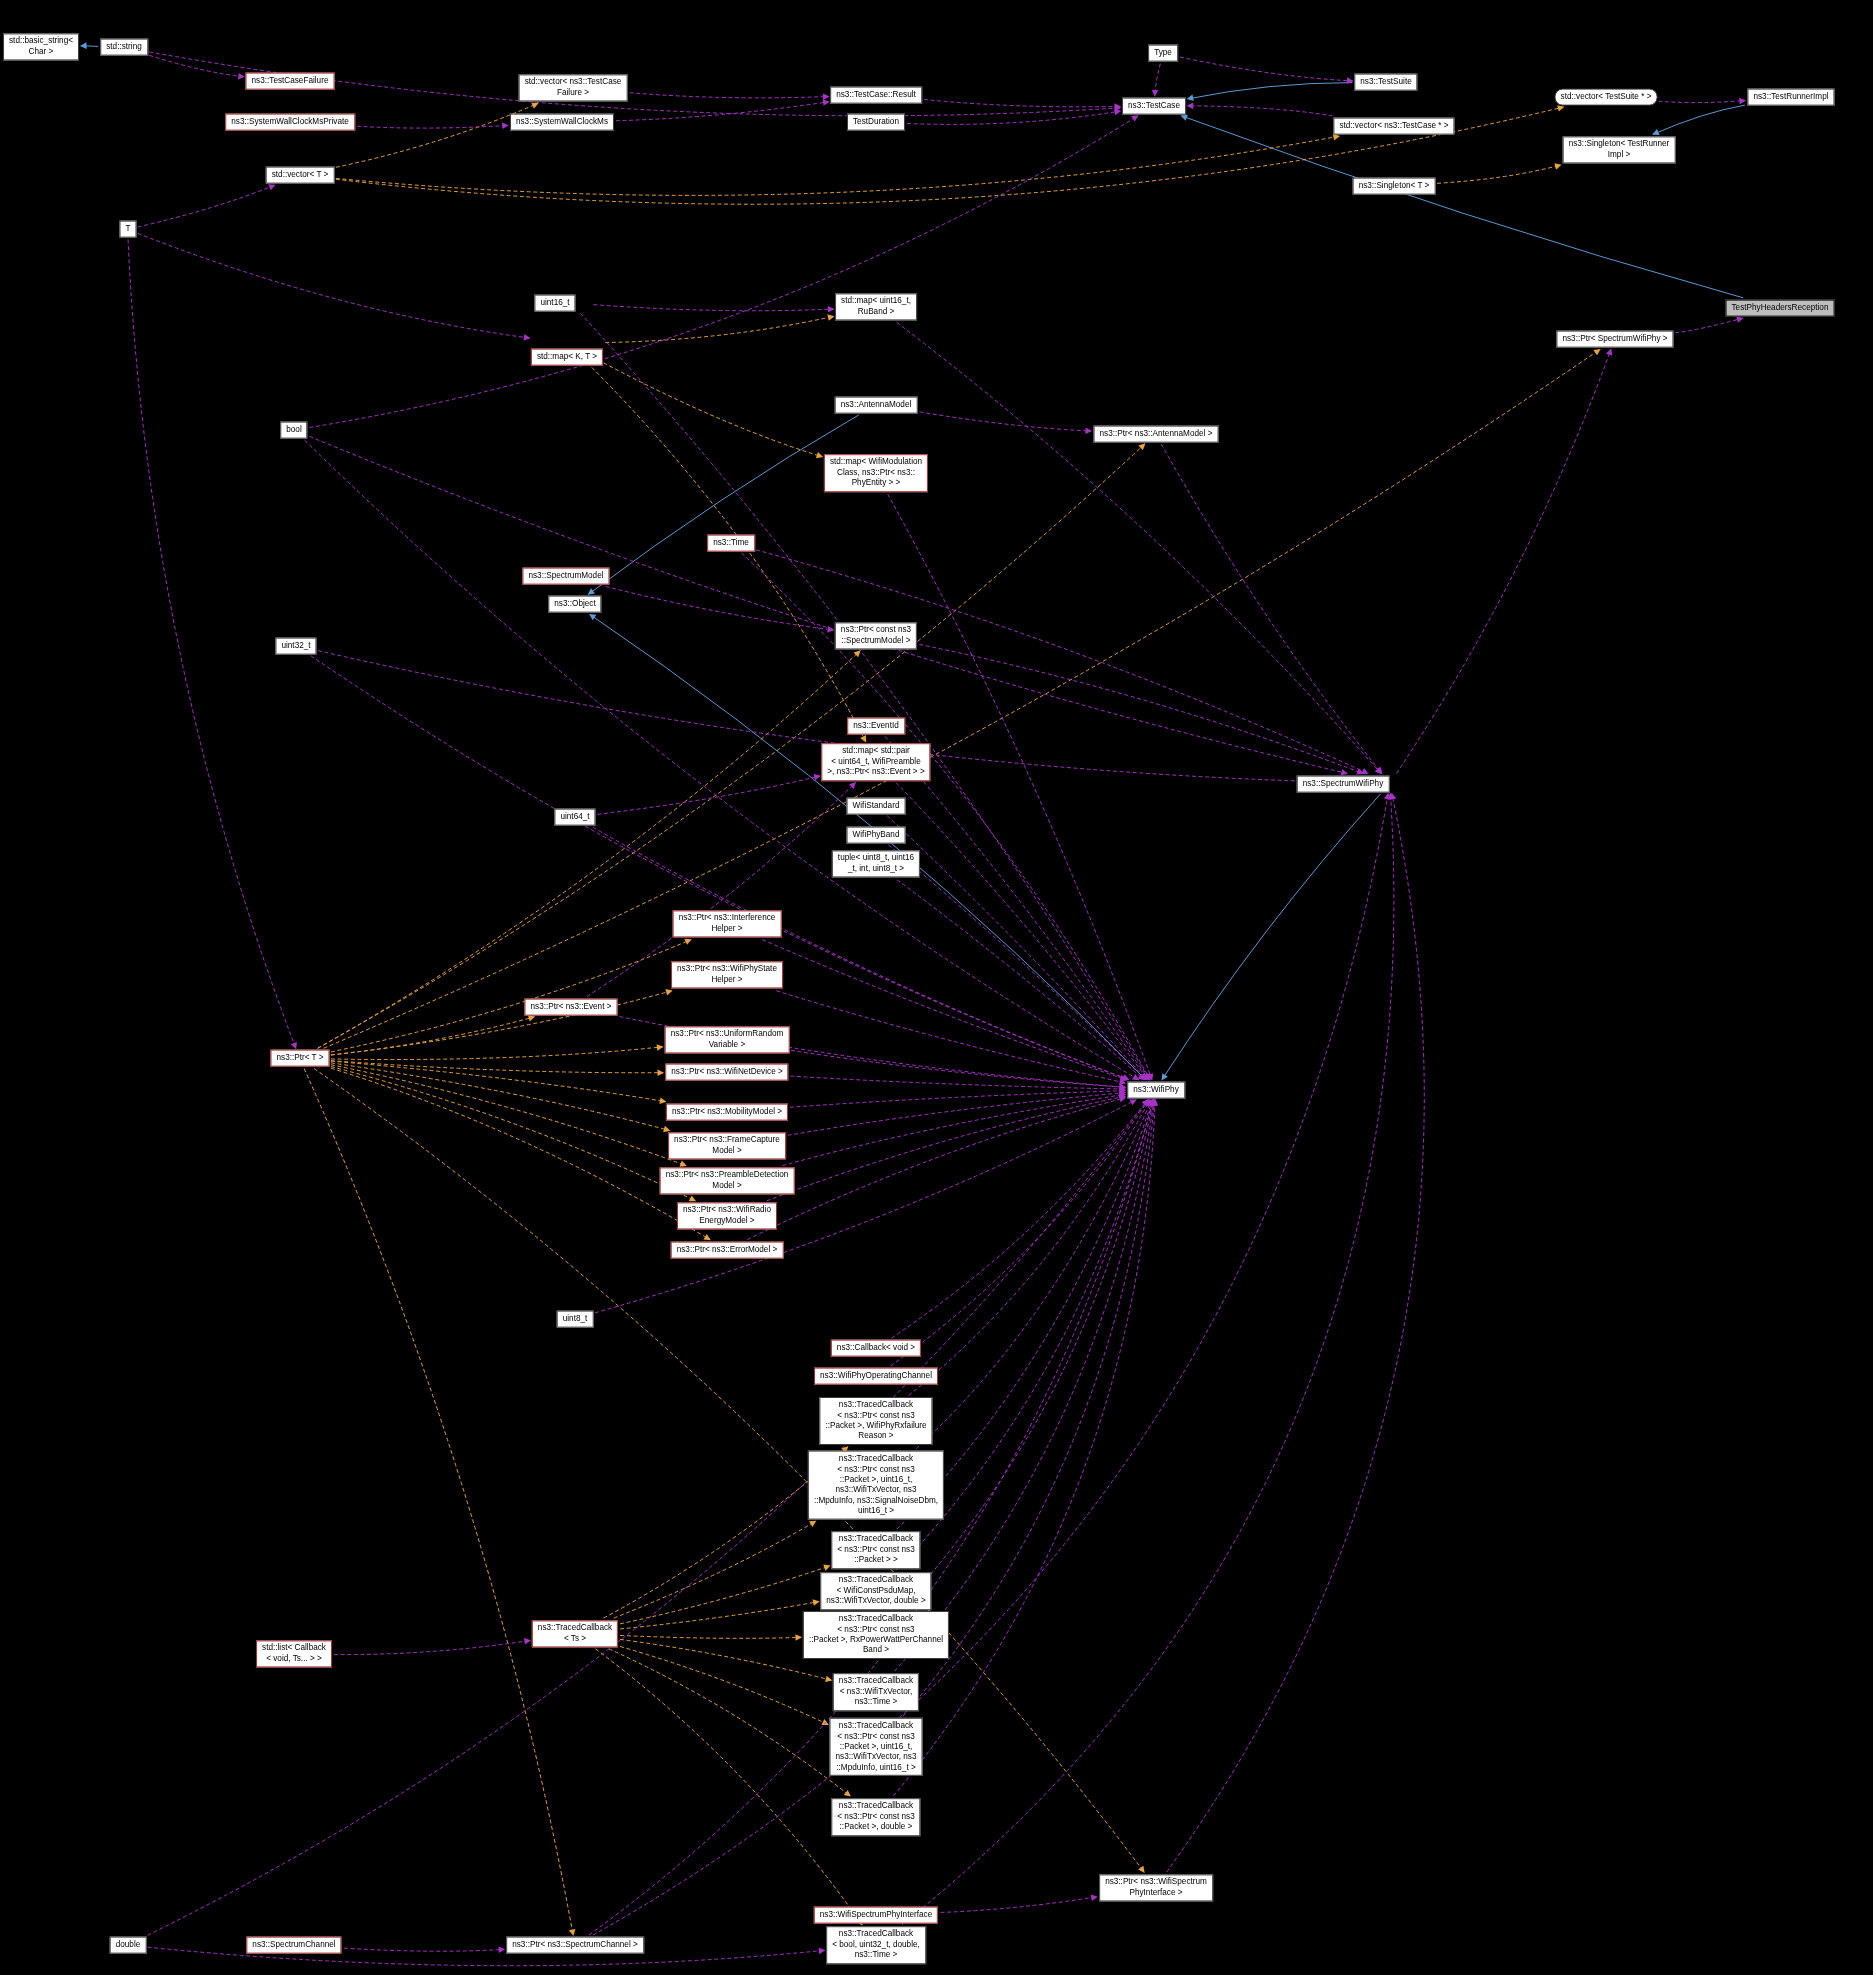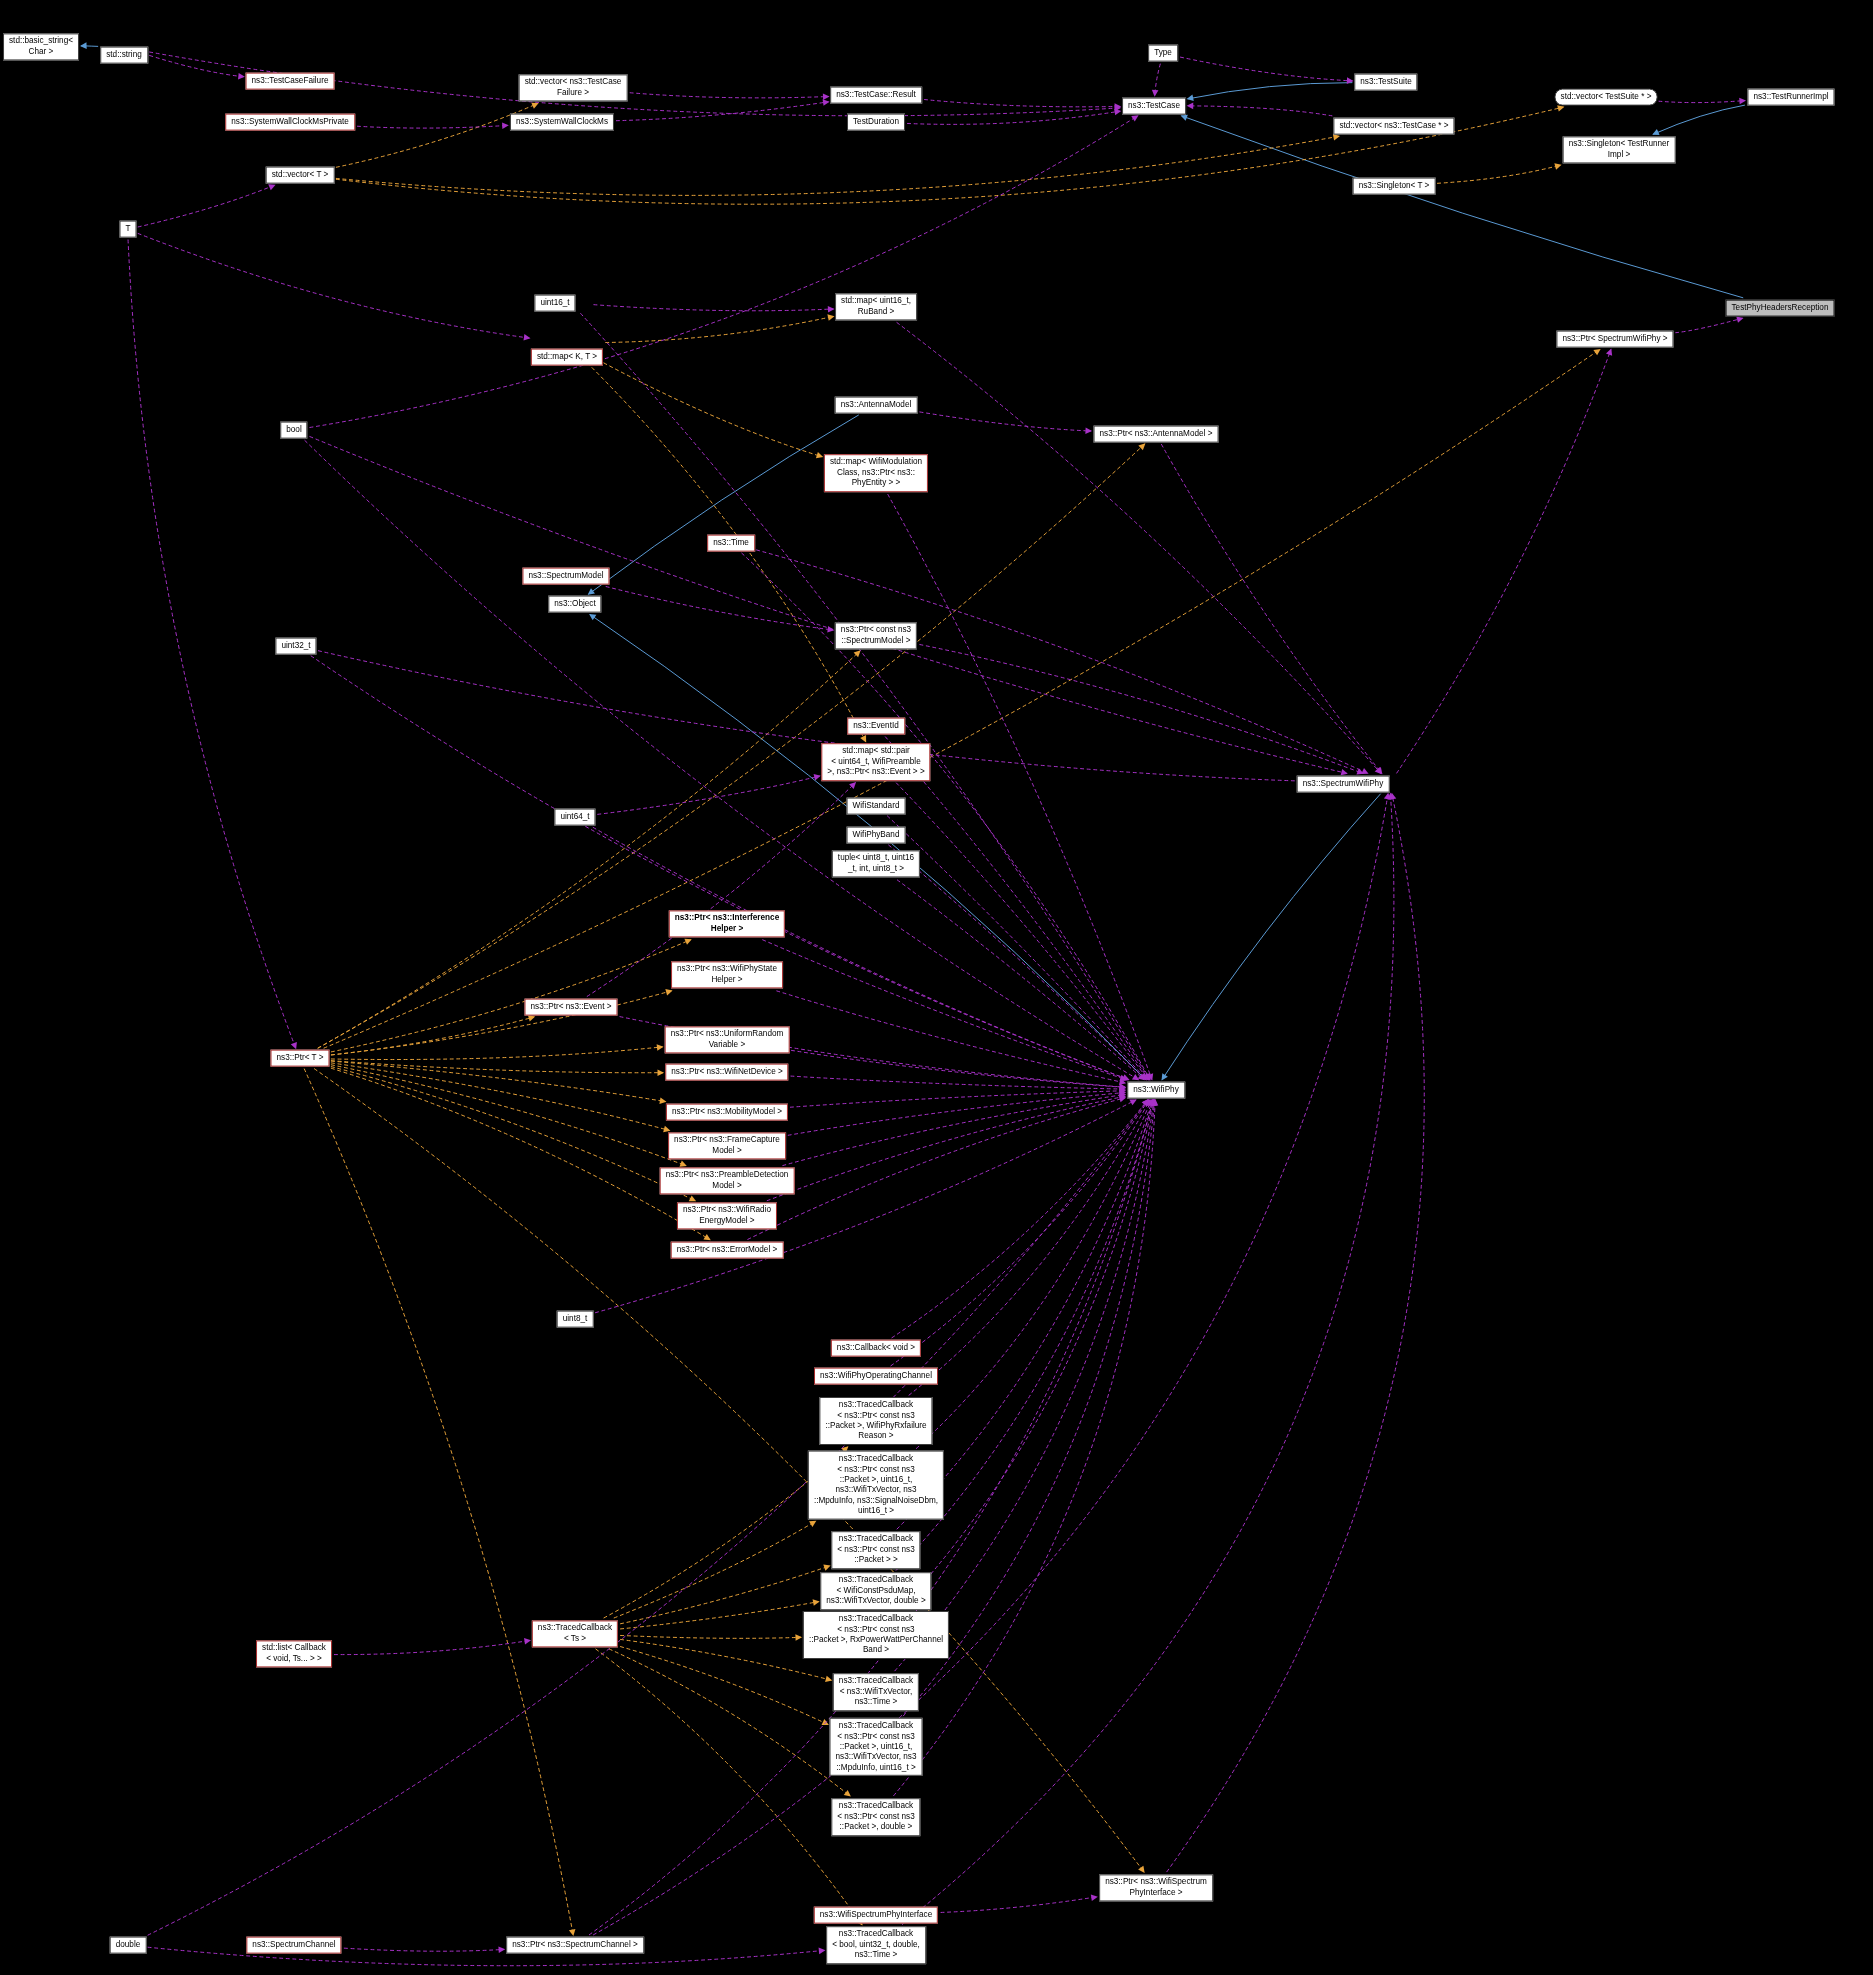--- a/index.html
+++ b/index.html
@@ -131,21 +131,21 @@
       <path d="M1631.2,2781.5 Q1948.4,2461.5 2096.1,2000.5" fill="none" stroke="#a832c8" stroke-width="1.8" stroke-dasharray="7,5" marker-end="url(#m-usage)"></path>
       <path d="M1629.8,2856.5 Q1966.6,2504.0 2097.2,2000.5" fill="none" stroke="#a832c8" stroke-width="1.8" stroke-dasharray="7,5" marker-end="url(#m-usage)"></path>
       <path d="M1637.5,2926.0 Q1986.7,2548.6 2098.2,2000.5" fill="none" stroke="#a832c8" stroke-width="1.8" stroke-dasharray="7,5" marker-end="url(#m-usage)"></path>
       <path d="M1627.3,3039.5 Q2012.3,2605.7 2099.3,2000.5" fill="none" stroke="#a832c8" stroke-width="1.8" stroke-dasharray="7,5" marker-end="url(#m-usage)"></path>
       <path d="M1642.7,3121.5 Q2039.4,2661.3 2100.3,2000.5" fill="none" stroke="#a832c8" stroke-width="1.8" stroke-dasharray="7,5" marker-end="url(#m-usage)"></path>
       <path d="M1625.2,3266.5 Q2072.7,2729.4 2101.3,2000.5" fill="none" stroke="#a832c8" stroke-width="1.8" stroke-dasharray="7,5" marker-end="url(#m-usage)"></path>
       <path d="M607.5,3009.4 Q792.0,3010.4 964.0,2983.7" fill="none" stroke="#a832c8" stroke-width="1.8" stroke-dasharray="7,5" marker-end="url(#m-usage)"></path>
     </svg>
 <div class="node plain" style="left: 41px; top: 47px;">std::basic_string&lt;
 Char &gt;</div>
-    <div class="node plain" style="left: 124px; top: 47px; margin-top: 8px;">std::string</div>
+    <div class="node plain" style="left: 124px; top: 47px;">std::string</div>
     <div class="node plain" style="left: 1163px; top: 53px;">Type</div>
     <div class="node red" style="left: 290px; top: 81px;">ns3::TestCaseFailure</div>
     <div class="node plain" style="left: 573px; top: 88px;">std::vector&lt; ns3::TestCase
 Failure &gt;</div>
     <div class="node plain" style="left: 876px; top: 95px;">ns3::TestCase::Result</div>
     <div class="node plain" style="left: 1154px; top: 106px;">ns3::TestCase</div>
     <div class="node plain" style="left: 1386px; top: 82px;">ns3::TestSuite</div>
     <div class="node plain" style="left: 1606px; top: 97px; border-radius: 8px;">std::vector&lt; TestSuite * &gt;</div>
     <div class="node plain" style="left: 1791px; top: 97px;">ns3::TestRunnerImpl</div>
     <div class="node red" style="left: 290px; top: 122px;">ns3::SystemWallClockMsPrivate</div>
@@ -178,21 +178,21 @@
     <div class="node red" style="left: 876px; top: 726px;">ns3::EventId</div>
     <div class="node red" style="left: 876px; top: 762px;">std::map&lt; std::pair
 &lt; uint64_t, WifiPreamble
 &gt;, ns3::Ptr&lt; ns3::Event &gt; &gt;</div>
     <div class="node plain" style="left: 1343px; top: 784px;">ns3::SpectrumWifiPhy</div>
     <div class="node plain" style="left: 876px; top: 806px;">WifiStandard</div>
     <div class="node plain" style="left: 575px; top: 817px;">uint64_t</div>
     <div class="node plain" style="left: 876px; top: 835px;">WifiPhyBand</div>
     <div class="node plain" style="left: 876px; top: 864px;">tuple&lt; uint8_t, uint16
 _t, int, uint8_t &gt;</div>
-    <div class="node red" style="left: 727px; top: 924px; font-weight: bold;">ns3::Ptr&lt; ns3::Interference
+    <div class="node red" style="left: 727px; top: 924px;">ns3::Ptr&lt; ns3::Interference
 Helper &gt;</div>
     <div class="node red" style="left: 727px; top: 975px;">ns3::Ptr&lt; ns3::WifiPhyState
 Helper &gt;</div>
     <div class="node red" style="left: 571px; top: 1007px;">ns3::Ptr&lt; ns3::Event &gt;</div>
     <div class="node red" style="left: 727px; top: 1040px;">ns3::Ptr&lt; ns3::UniformRandom
 Variable &gt;</div>
     <div class="node red" style="left: 300px; top: 1058px;">ns3::Ptr&lt; T &gt;</div>
     <div class="node red" style="left: 727px; top: 1072px;">ns3::Ptr&lt; ns3::WifiNetDevice &gt;</div>
     <div class="node plain" style="left: 1156px; top: 1090px;">ns3::WifiPhy</div>
     <div class="node red" style="left: 727px; top: 1112px;">ns3::Ptr&lt; ns3::MobilityModel &gt;</div>

